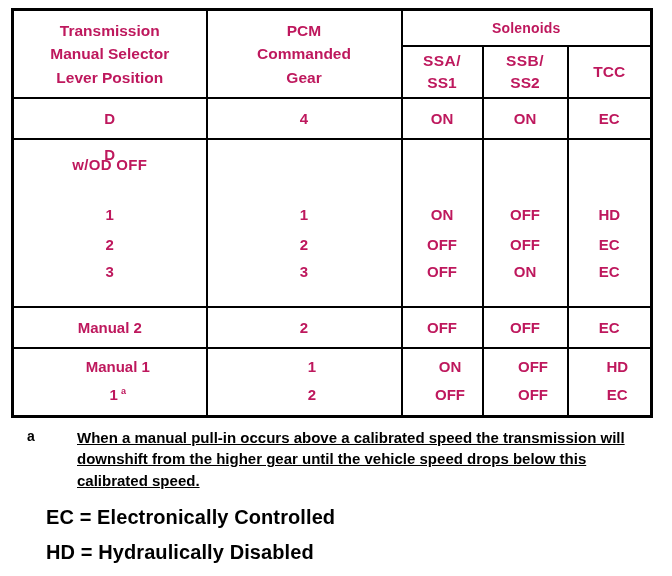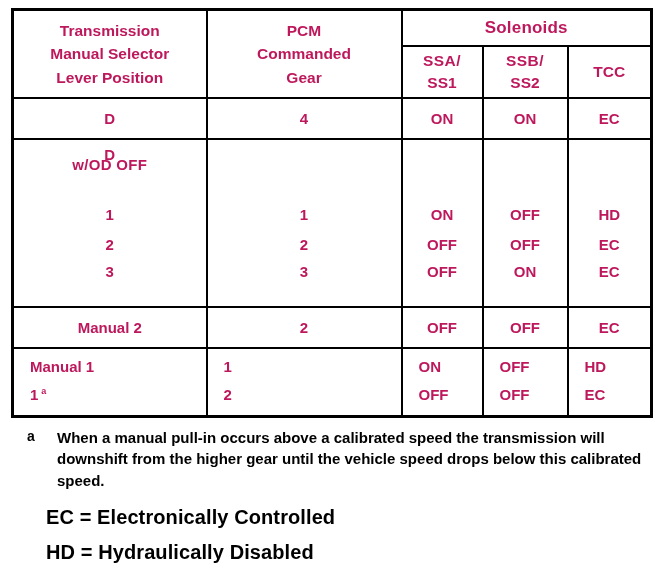--- a/index.html
+++ b/index.html
@@ -40,21 +40,21 @@
     color: #be185d;
   }
   
   col.c1 { width: 194px; }
   col.c2 { width: 195px; }
   col.c3 { width: 81px; }
   col.c4 { width: 85px; }
   col.c5 { width: 84px; }
 
   .hdr-sol {
-    font-size: 17px;
+    font-size: 14px;
     letter-spacing: .2px;
     height: 34px;
   }
   .hdr-main {
     font-size: 15.5px;
     line-height: 1.5;
     height: 86px;
   }
   .hdr-sub {
     font-size: 15.5px;
@@ -94,21 +94,21 @@
   .stack2 {
     height: 60px;
     font-size: 15px;
     line-height: 1;
     position: relative;
   }
   .stack2 .ln {
     position: absolute;
     left: 0;
     right: 0;
-    text-align: left;
+    text-align: center;
     padding-left: 16px;
   }
   .stack2 .r1 { top: 10px; }
   .stack2 .r2 { top: 38px; }
   .stack2 sup {
     font-size: 9px;
     vertical-align: super;
     margin-left: 3px;
   }
 
@@ -123,22 +123,23 @@
     line-height: 1.42;
   }
   .footnote .mark {
     position: absolute;
     left: 13px;
     top: 0;
     font-size: 14px;
     font-weight: bold;
   }
   .footnote .ftext {
-    margin-left: 43px;
-    font-weight: bold;
+    margin-left: 63px;
+    font-weight: bold;
+    text-decoration: underline;
   }
 
   
   .legend {
     position: absolute;
     left: 14px;
     width: 640px;
     font-size: 20px;
     font-weight: bold;
     letter-spacing: .1px;

